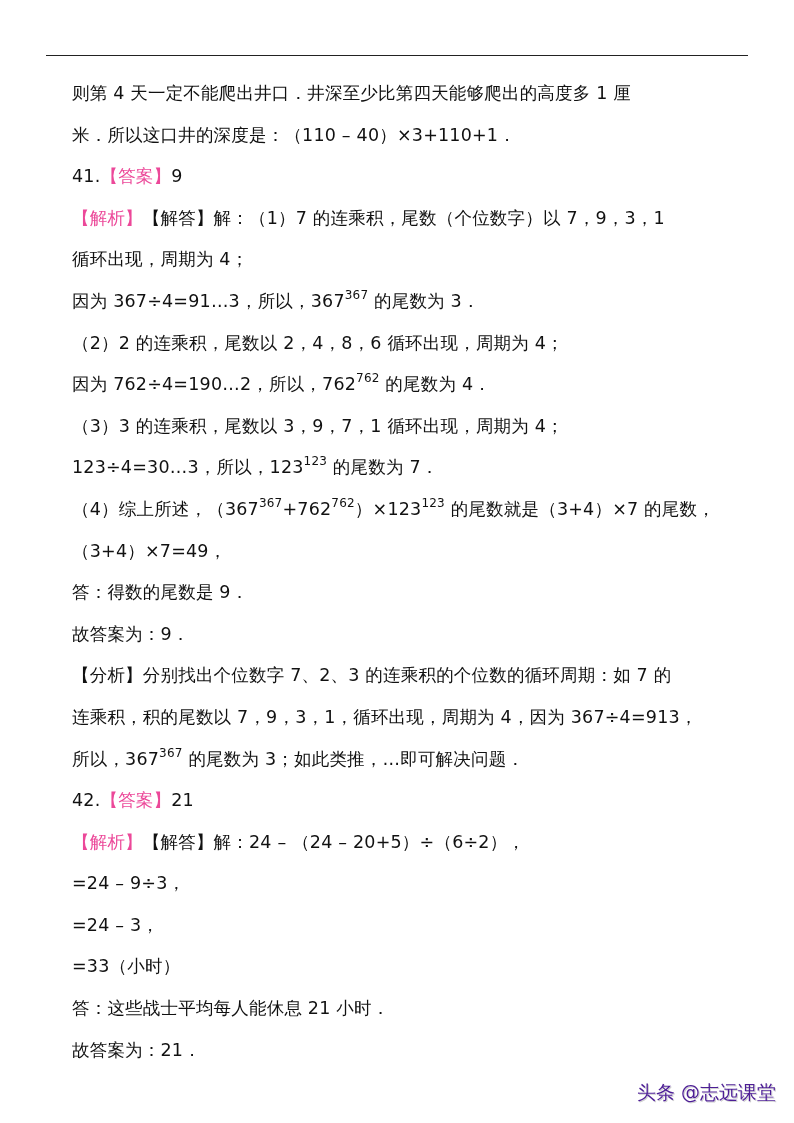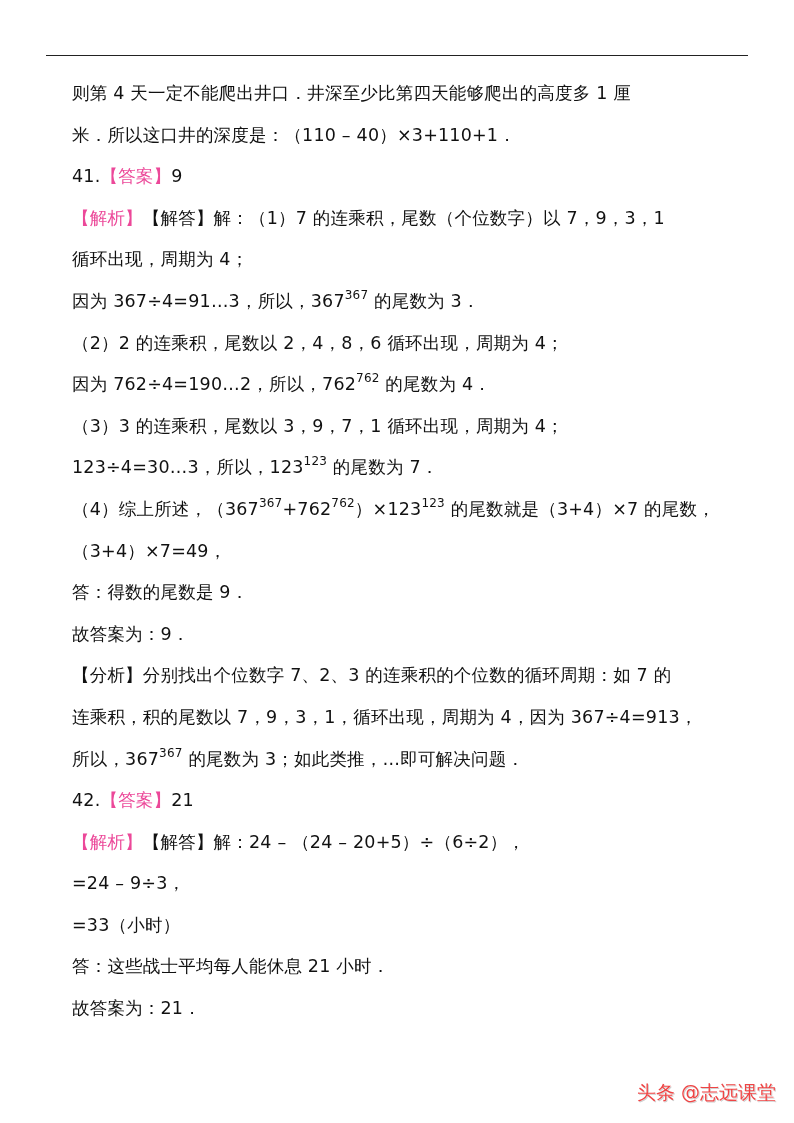--- a/index.html
+++ b/index.html
@@ -16,21 +16,21 @@
       position: absolute; left: 48px; top: 73px; width: 700px; margin-left: 24px;
     }
     .line {
       height: 41.6px; line-height: 41.6px;
       font-size: 17.5px; white-space: nowrap; letter-spacing: 0.2px;
     }
     .blue { color: #ec4899; }
     sup { font-size: 12px; vertical-align: 8px; line-height: 0; }
     .watermark {
       position: absolute; right: 18px; top: 1080px;
-      font-size: 19px; color: #ef4444;
+      font-size: 19px; color: #4c1d95;
       font-family: "DejaVu Sans", sans-serif;
       text-shadow: 0 0 1px #ffffff, 1px 1px 0 #cccccc;
     }
   </style>
 </head>
 <body>
 
 <div class="rule"></div>
 
 <div class="content">
@@ -68,18 +68,19 @@
     <span>所以，367</span><sup>367</sup><span> 的尾数为 3；如此类推，…即可解决问题．</span>
   </div>
 
   <div class="line">
     <span>42.</span><span class="blue">【答案】</span><span>21</span>
   </div>
   <div class="line">
     <span class="blue">【解析】</span><span>【解答】解：24 – （24 – 20+5）÷（6÷2），</span>
   </div>
   <div class="line">=24 – 9÷3，</div>
+  <div class="line">=24 – 3，</div>
   <div class="line">=33（小时）</div>
   <div class="line">答：这些战士平均每人能休息 21 小时．</div>
   <div class="line">故答案为：21．</div>
 </div>
 
 <div class="watermark">头条 @志远课堂</div>
 
 </body></html>

